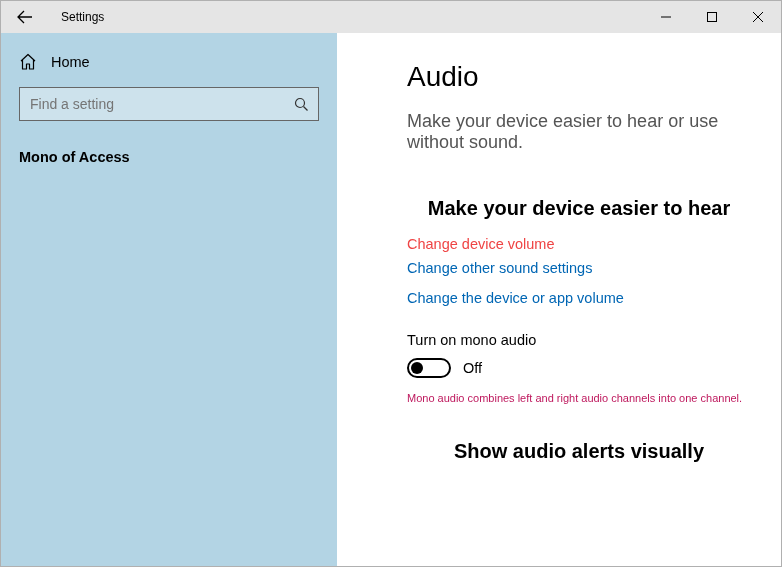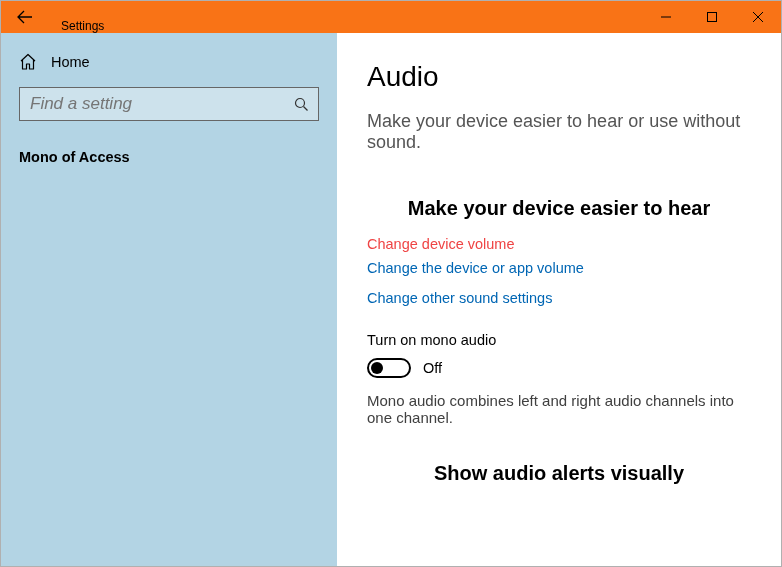--- a/index.html
+++ b/index.html
@@ -1,48 +1,48 @@
 <!DOCTYPE html>
 <html><head>
 <meta charset="utf-8">
 <style>
 * { box-sizing: border-box; margin: 0; padding: 0; font-family: "Segoe UI", Arial, sans-serif; }
 html, body { width: 782px; height: 567px; overflow: hidden; background: #fff; }
 .window { width: 782px; height: 567px; border: 1px solid #b0b0b0; display: flex; flex-direction: column; }
-.titlebar { height: 32px; display: flex; align-items: flex-end; background: #f97316; }
+.titlebar { height: 32px; display: flex; align-items: center; background: #e5e5e5; }
 .back-btn { width: 48px; height: 32px; display: flex; align-items: center; justify-content: center; cursor: pointer; }
 .title-text { font-size: 12px; margin-left: 12px; color: #000; }
 .win-controls { margin-left: auto; display: flex; }
 .win-btn { width: 46px; height: 32px; display: flex; align-items: center; justify-content: center; cursor: pointer; }
-.body { flex: 1; display: flex; min-height: 0; }
+.body { flex: 1; display: flex; min-height: 0; gap: 40px; }
 .sidebar { width: 336px; background: #b3d4e4; padding: 20px 18px 0 18px; }
 .home-row { display: flex; align-items: center; margin-bottom: 16px; cursor: pointer; }
 .home-label { font-size: 14.5px; margin-left: 14px; color: #000; }
 .search-box { position: relative; width: 300px; height: 34px; border: 1px solid #666; background: #cde2ec; display: flex; align-items: center; }
-.search-input { flex: 1; border: none; outline: none; background: transparent; font-size: 17px; padding-left: 10px; color: #000000; font-style: italic; }
+.search-input { flex: 1; border: none; outline: none; background: transparent; font-size: 14px; padding-left: 10px; color: #000000; }
 .search-icon-wrap { width: 34px; height: 34px; display: flex; align-items: center; justify-content: center; }
 .category { font-size: 14.5px; font-weight: 600; color: #000; margin-top: 28px; }
 .content { flex: 1; padding: 28px 30px 0 30px; background: #fff; overflow: hidden; color: #000; }
 .page-title { font-size: 28px; font-weight: 400; margin-bottom: 18px; }
 .page-desc { font-size: 18px; color: #555; margin-bottom: 44px; }
 .section-title { font-size: 20px; font-weight: 600; margin-bottom: 16px; text-align: center; }
 .slider-label { font-size: 14.5px; color: #ef4444; margin-bottom: 8px; }
 .slider-row { display: flex; align-items: center; margin-bottom: 16px; }
 .vol-icon { margin-right: 10px; margin-left: 4px; }
 .slider-track { position: relative; width: 280px; height: 4px; background: #888; margin-right: 18px; }
 .slider-fill { position: absolute; left: 0; top: 0; bottom: 0; background: #0078d4; }
 .slider-thumb { position: absolute; top: 50%; width: 8px; height: 24px; background: #0078d4; border-radius: 4px; transform: translate(-50%, -50%); }
 .vol-value { font-size: 22px; margin-left: auto; color: #000; }
 .link { font-size: 14.5px; color: #0066b4; cursor: pointer; display: block; margin-bottom: 14px; }
 .sub-label { font-size: 14.5px; color: #000; margin-top: 26px; margin-bottom: 10px; }
 .toggle-row { display: flex; align-items: center; margin-bottom: 14px; }
 .toggle { width: 44px; height: 20px; border: 2px solid #000; border-radius: 12px; position: relative; cursor: pointer; }
 .toggle-knob { position: absolute; width: 12px; height: 12px; background: #000; border-radius: 50%; left: 2px; top: 50%; transform: translateY(-50%); }
 .toggle-label { font-size: 14.5px; margin-left: 12px; text-align: center; }
-.help-text { font-size: 15px; color: #404040; margin-bottom: 36px; max-width: 380px; }
+.help-text { font-size: 11px; color: #be185d; margin-bottom: 36px; max-width: 380px; }
 </style>
 </head>
 <body>
 
 <div class="window">
 
   <div class="titlebar">
     <div class="back-btn">
       <svg width="16" height="16" viewBox="0 0 16 16">
           <path d="M7 2 L1 8 L7 14 M1 8 H15" stroke="#000" stroke-width="1.3" fill="none"></path>
@@ -90,22 +90,22 @@
     </div>
 
     <div class="content">
       <h1 class="page-title">Audio</h1>
       <p class="page-desc">Make your device easier to hear or use without sound.</p>
 
       <h2 class="section-title">Make your device easier to hear</h2>
 
       <div class="slider-label">Change device volume</div>
 
+      <span class="link" style="margin-top:8px">Change other sound settings</span>
       <span class="link">Change the device or app volume</span>
-      <span class="link" style="margin-top:8px">Change other sound settings</span>
 
       <div class="sub-label">Turn on mono audio</div>
       <div class="toggle-row">
         <div class="toggle">
           <div class="toggle-knob"></div>
         </div>
         <span class="toggle-label">Off</span>
       </div>
       <p class="help-text">Mono audio combines left and right audio channels into one channel.</p>
 

